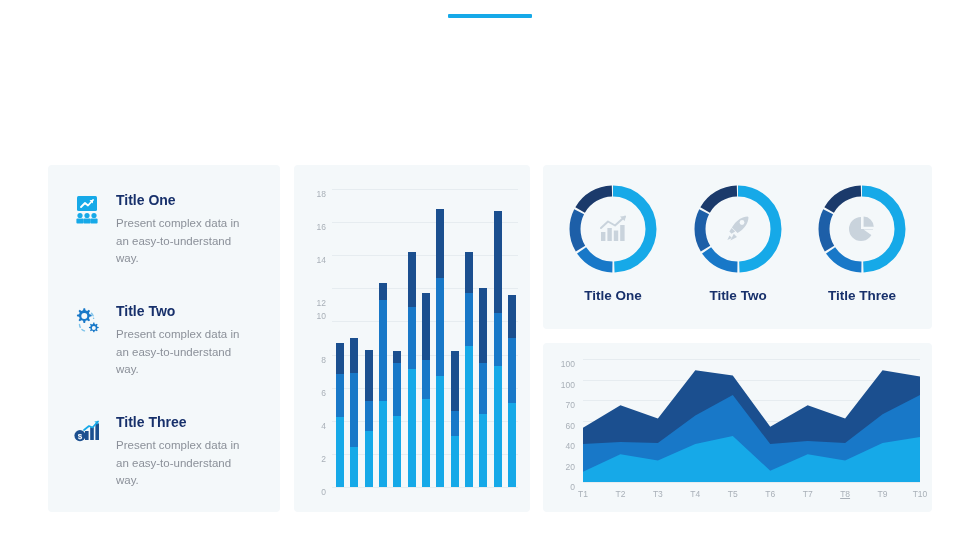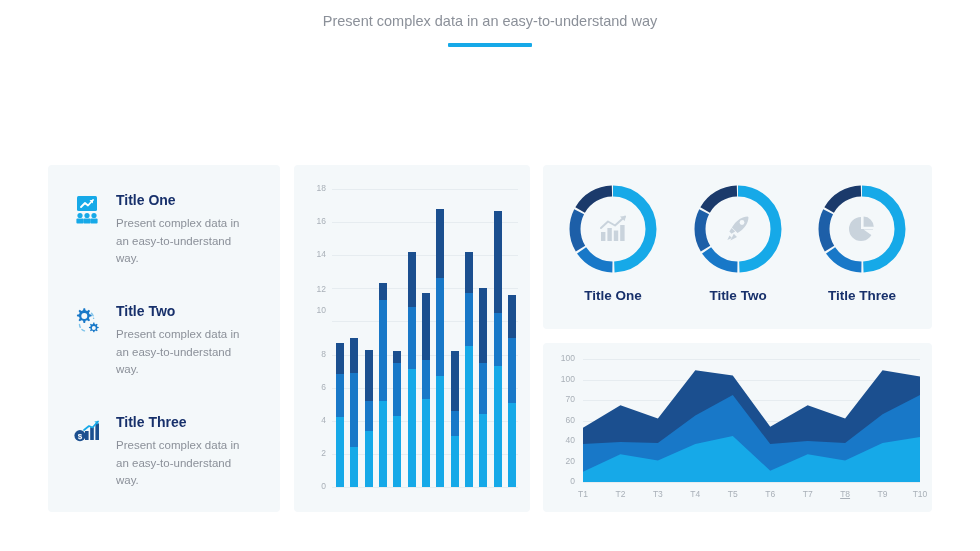--- a/index.html
+++ b/index.html
@@ -37,21 +37,21 @@
     line-height:1.1;padding-top:2px;
   }
   .feature .fdesc{
     margin-left:46px;font-size:11.5px;color:#8b9099;line-height:1.5;
     margin-top:7px;width:135px;
   }
   
   .chart-wrap{position:absolute;inset:0;}
   .axis-label{
     position:absolute;font-size:8.5px;color:#a9b0b8;
-    text-align:right;width:22px;
+    text-align:right;width:22px;margin-top:6px;
   }
   .gridline{position:absolute;height:1px;background:#e6ecf0;}
   .bar{position:absolute;bottom:0;width:8px;border-radius:0;overflow:hidden;}
   .seg{width:100%;}
   
   .donut-item{position:absolute;top:18px;width:100px;text-align:center;}
   .donut{width:92px;height:92px;margin:0 auto;position:relative;}
   .donut svg{display:block;}
   .donut .dicon{
     position:absolute;left:0;top:0;width:92px;height:92px;
@@ -60,21 +60,20 @@
   .donut-label{
     margin-top:13px;font-size:13.5px;font-weight:bold;color:#17306b;
   }
   
   .x-label{position:absolute;font-size:8.5px;color:#a9b0b8;text-align:center;width:26px;}
 </style>
 </head>
 <body>
 
 <div class="header">
-  <div class="subtitle">Present complex data in an easy-to-understand way</div>
   <div class="accent-bar"></div>
 </div>
 
 <div class="panel" id="panel-left">
 
   <div class="feature" style="top:26px;">
     <span class="ficon">
       <svg width="34" height="34" viewBox="0 0 34 34">
         <rect x="7" y="3" width="20" height="15" rx="1.5" fill="#16a9e8"></rect>
         <polyline points="11,14 15,10 18,12.5 23,7" fill="none" stroke="#ffffff" stroke-width="1.8" stroke-linecap="round" stroke-linejoin="round"></polyline>
@@ -133,21 +132,21 @@
       <div class="axis-label" style="left: 10px; top: 282.889px;">2</div>
       <div class="gridline" style="left: 38px; width: 186px; top: 255.778px;"></div>
       <div class="axis-label" style="left: 10px; top: 249.778px;">4</div>
       <div class="gridline" style="left: 38px; width: 186px; top: 222.667px;"></div>
       <div class="axis-label" style="left: 10px; top: 216.667px;">6</div>
       <div class="gridline" style="left: 38px; width: 186px; top: 189.556px;"></div>
       <div class="axis-label" style="left: 10px; top: 183.556px;">8</div>
       <div class="gridline" style="left: 38px; width: 186px; top: 156.444px;"></div>
       <div class="axis-label" style="left: 10px; top: 140px;">10</div>
       <div class="gridline" style="left: 38px; width: 186px; top: 123.333px;"></div>
-      <div class="axis-label" style="left: 10px; top: 119px;">12</div>
+      <div class="axis-label" style="left: 10px; top: 127px;">12</div>
       <div class="gridline" style="left: 38px; width: 186px; top: 90.2222px;"></div>
       <div class="axis-label" style="left: 10px; top: 84.2222px;">14</div>
       <div class="gridline" style="left: 38px; width: 186px; top: 57.1111px;"></div>
       <div class="axis-label" style="left: 10px; top: 51.1111px;">16</div>
       <div class="gridline" style="left: 38px; width: 186px; top: 24px;"></div>
       <div class="axis-label" style="left: 10px; top: 18px;">18</div>
       <div class="bar" style="left: 42.1538px; bottom: 25px; height: 144.033px;">
         <div class="seg" style="background: rgb(27, 79, 143); height: 21.8391%;"></div>
         <div class="seg" style="background: rgb(24, 120, 200); height: 29.8851%;"></div>
         <div class="seg" style="background: rgb(22, 169, 232); height: 48.2759%;"></div>

